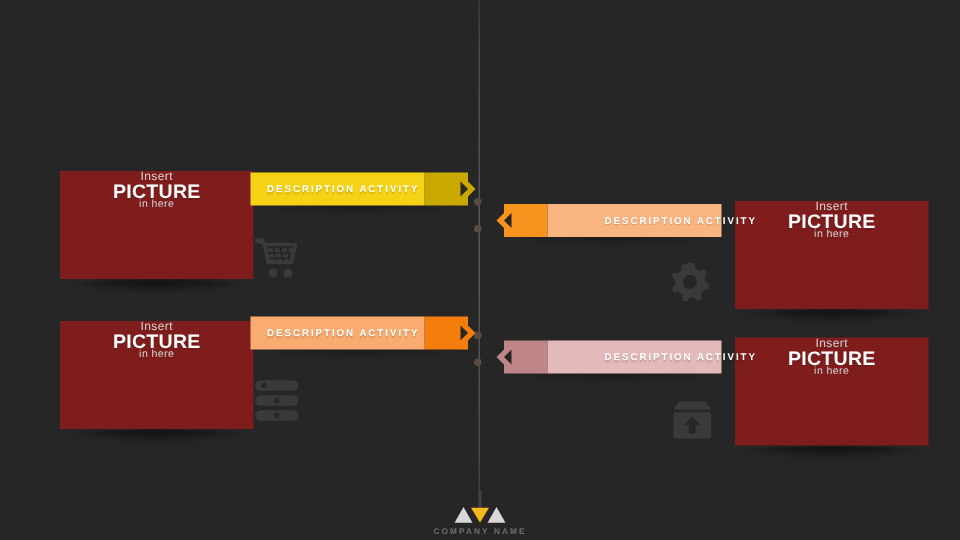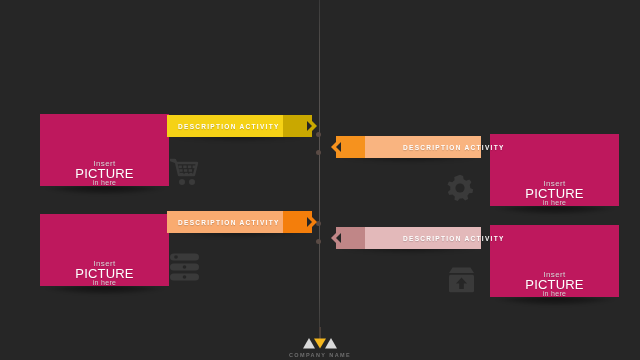--- a/index.html
+++ b/index.html
@@ -17,29 +17,29 @@
     background:linear-gradient(to bottom,#3a3a3a 0%,#4d4a48 12%,#5b5654 50%,#4d4a48 88%,#3a3a3a 100%);
   }
   .tl-dot{
     position:absolute;left:316px;width:5px;height:5px;border-radius:50%;
     background:#5a4b45;
   }
 
   
   .pic{
     position:absolute;
-    background:#be185d;
-    display:flex;align-items:flex-end;justify-content:center;
+    background:#7f1d1d;
+    display:flex;align-items:flex-start;justify-content:center;
   }
   .pic-inner{
     text-align:center;line-height:1.0;color:#ffffff;
     text-shadow:0 1px 0 rgba(0,0,0,.12);
   }
   .pic-l1{font-size:8px;color:#d6d6d6;letter-spacing:.3px;display:block;}
-  .pic-l2{font-size:13px;font-weight:normal;letter-spacing:.2px;display:block;margin:-1px 14px;}
+  .pic-l2{font-size:13px;font-weight:bold;letter-spacing:.2px;display:block;margin:-1px 14px;}
   .pic-l3{font-size:7px;color:#d6d6d6;letter-spacing:.3px;display:block;}
 
   .pic-shadow{
     position:absolute;height:9px;
     background:radial-gradient(ellipse at 50% 0%,rgba(0,0,0,.55) 0%,rgba(0,0,0,.28) 45%,rgba(0,0,0,0) 72%);
     filter:blur(1px);
     border-radius:50%;
   }
 
   

